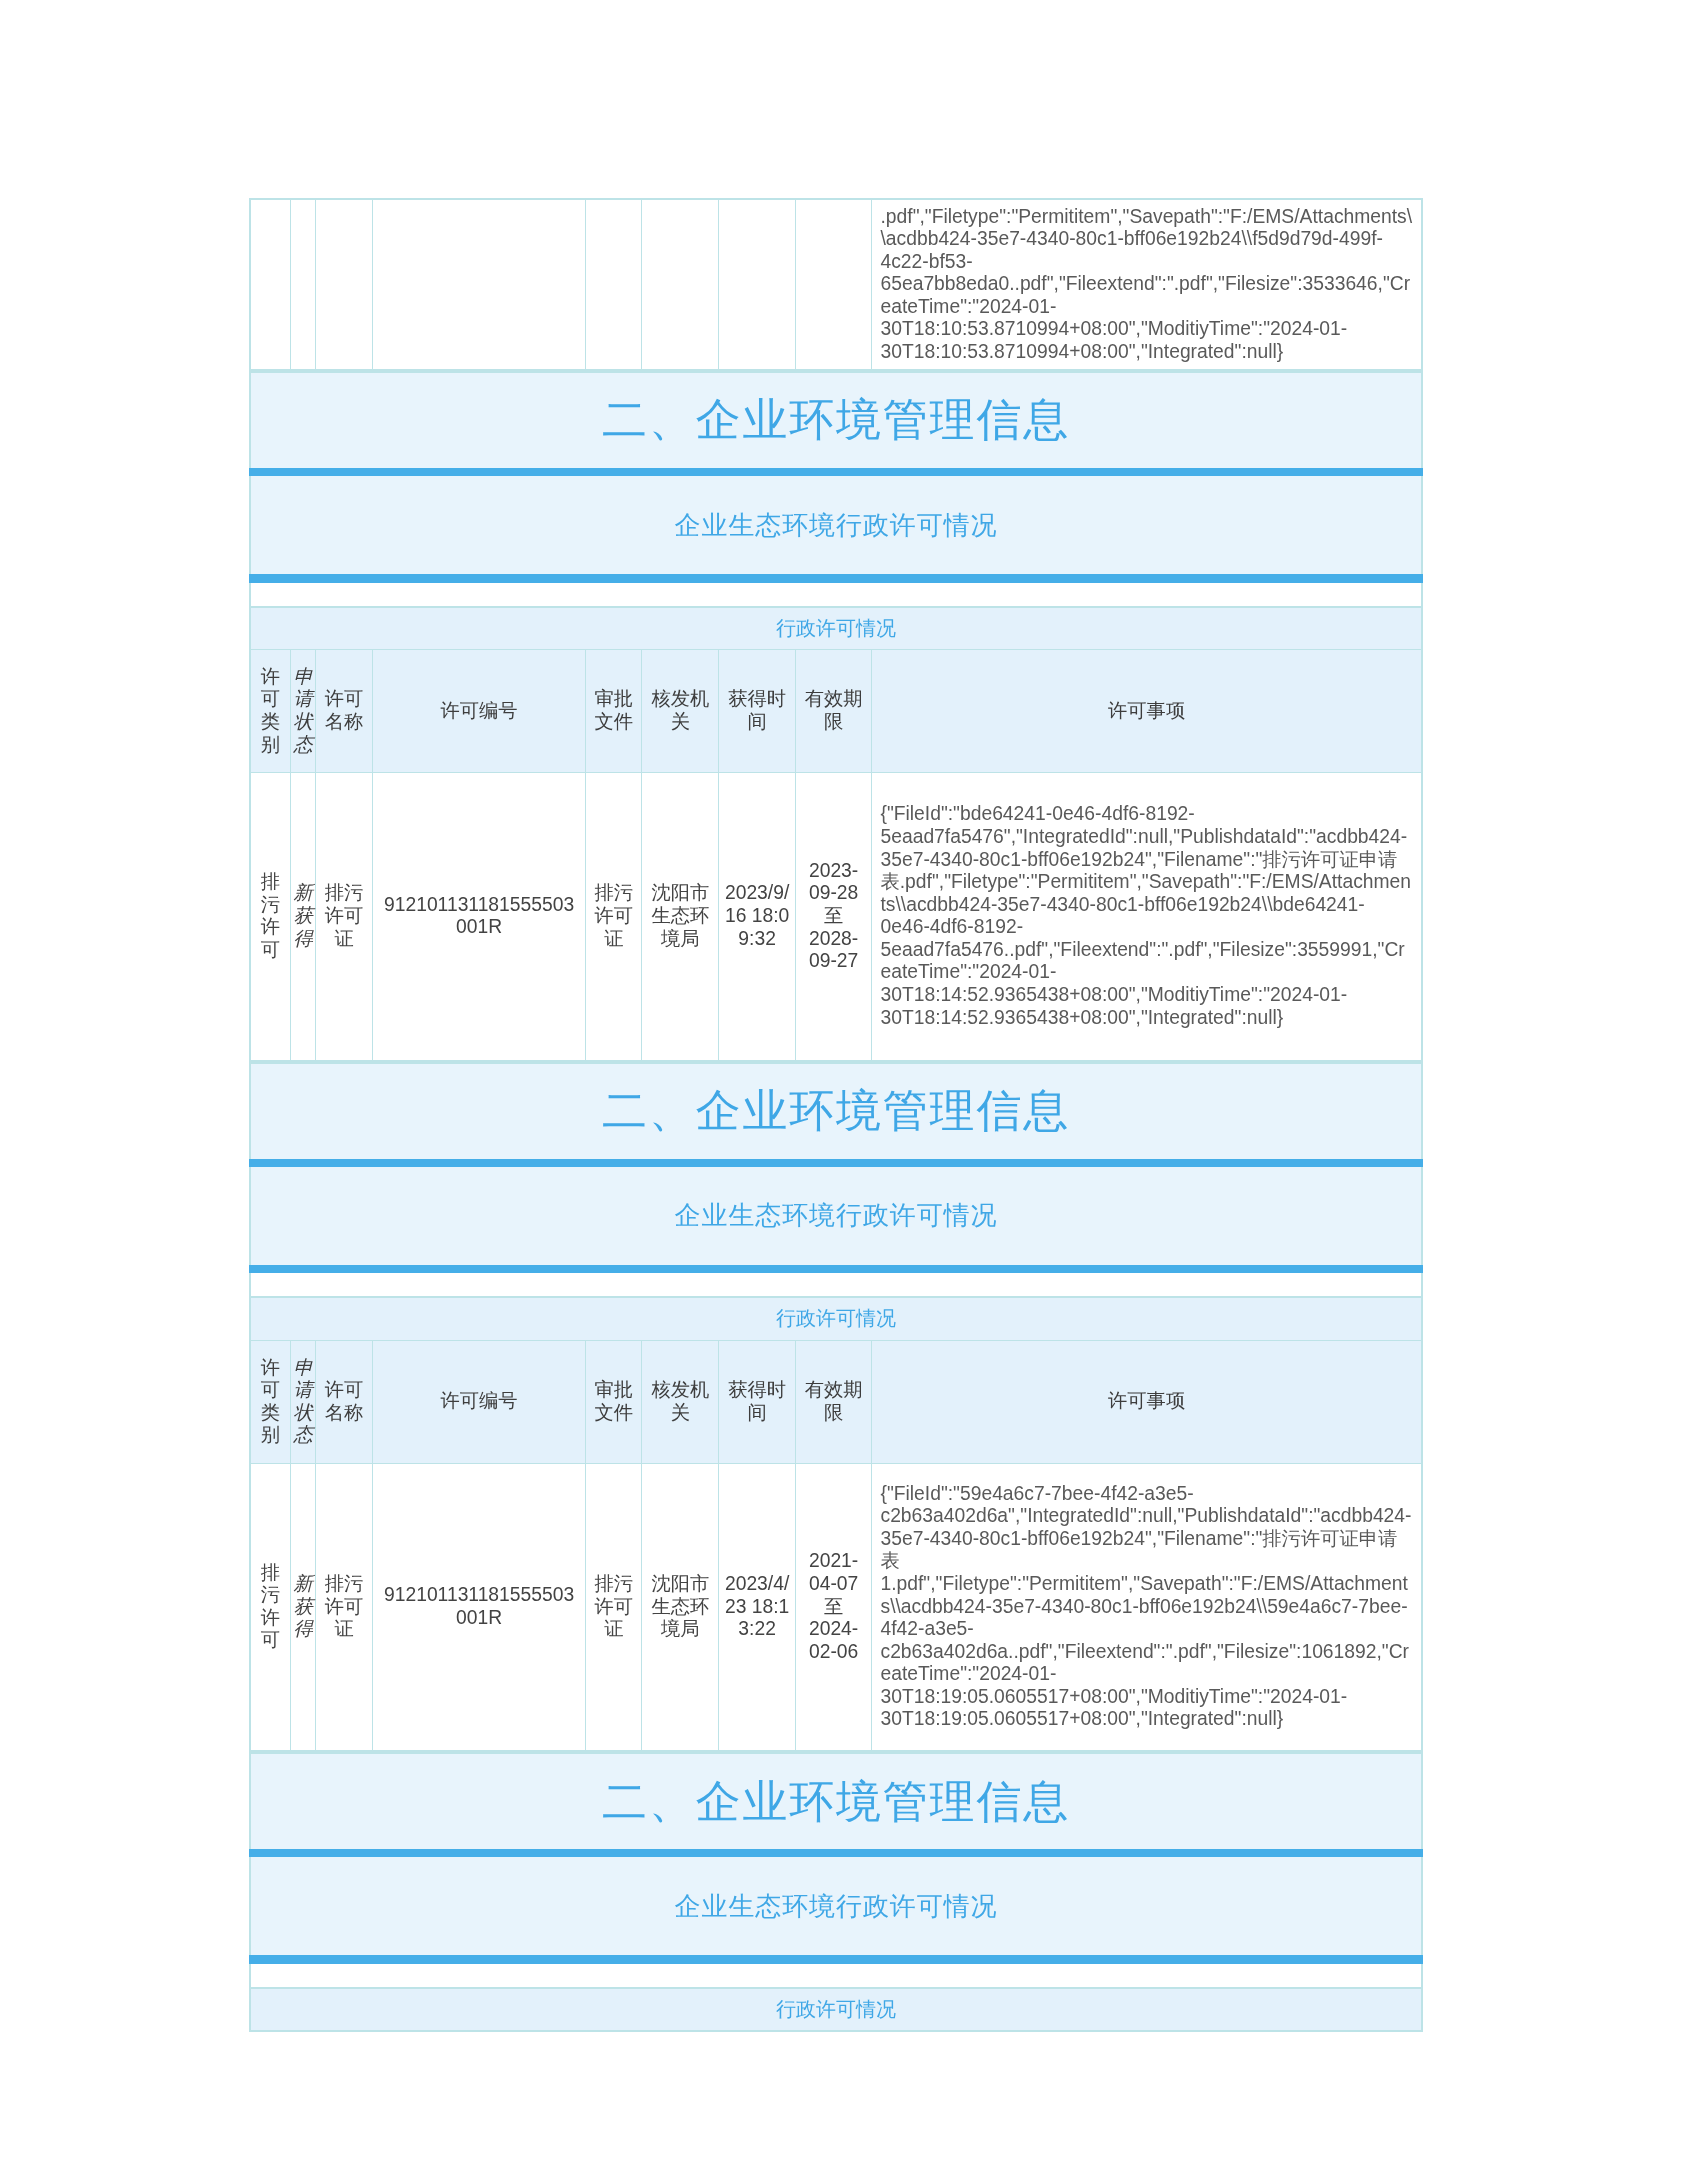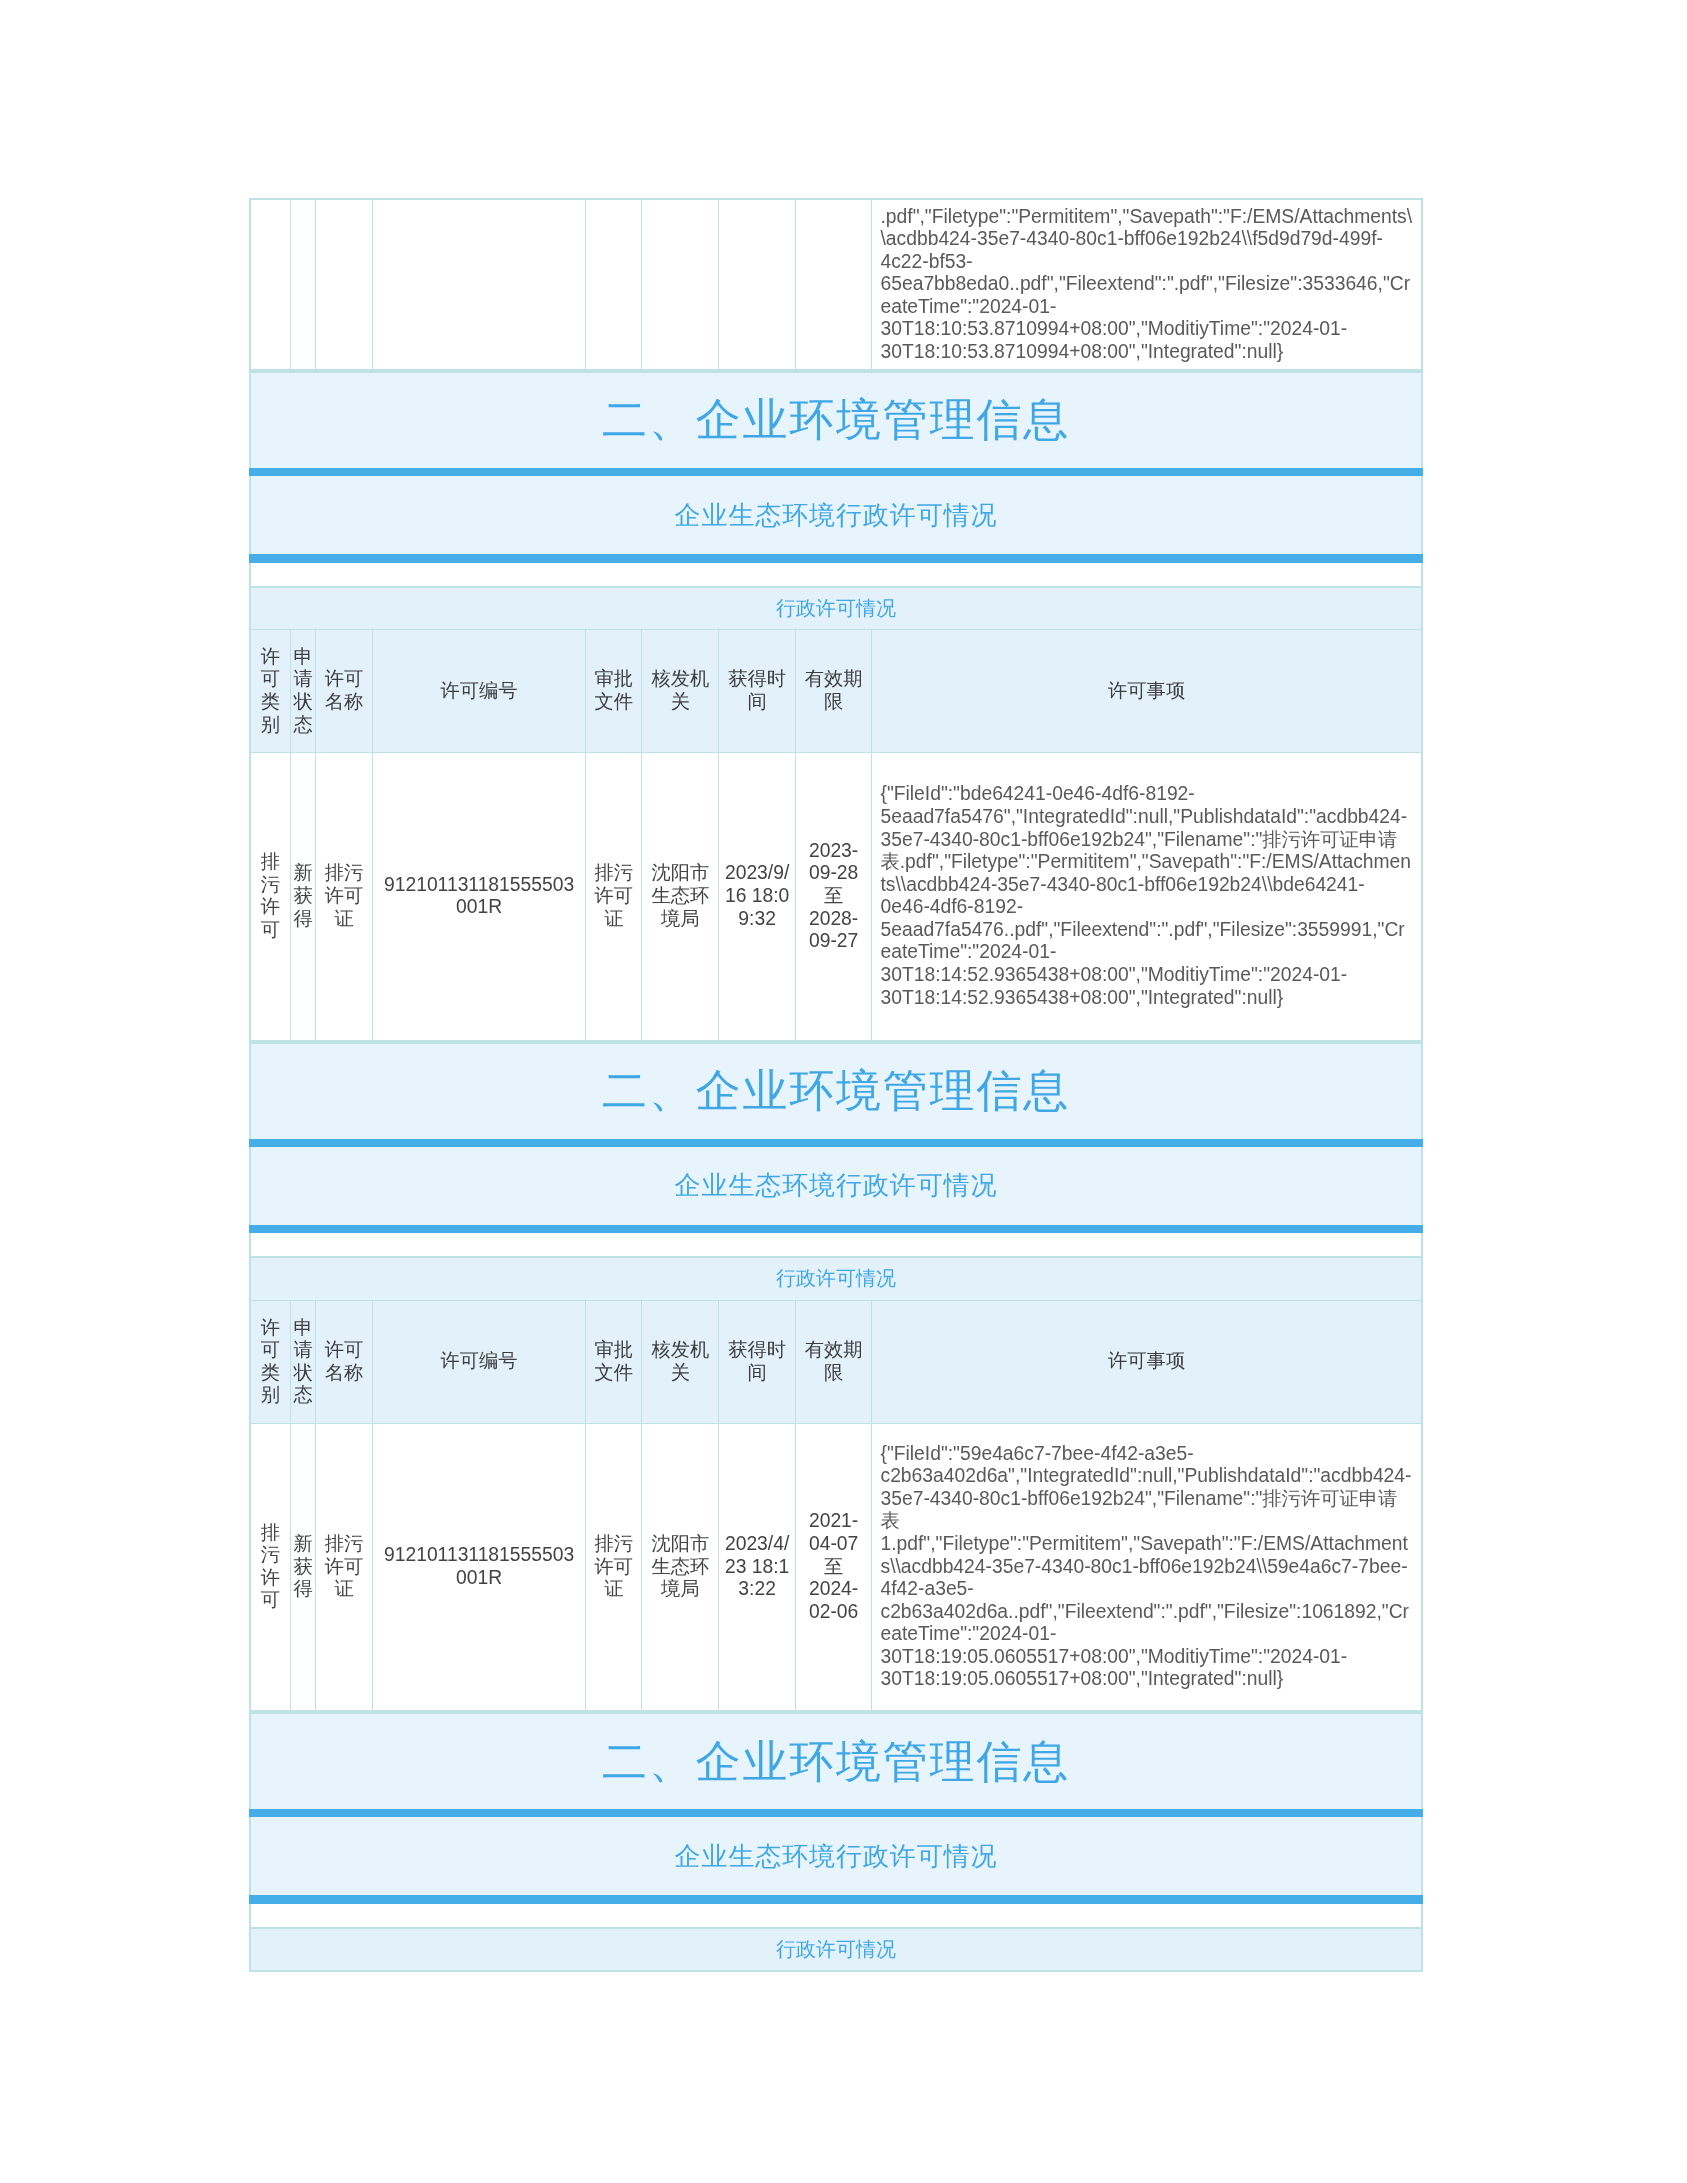--- a/index.html
+++ b/index.html
@@ -13,41 +13,41 @@
   }
   html,body{margin:0;padding:0;background:#ffffff;}
   body{width:1687px;height:2183px;position:relative;font-family:"Liberation Sans","DejaVu Sans",sans-serif;}
   .page{padding-top:198px;}
   .doc-column{width:1174px;margin-left:249px;box-sizing:border-box;}
 
   
   .banner{height:95px;display:flex;align-items:center;justify-content:center;
     background:var(--banner-bg);border-left:2.8px solid var(--border-teal);border-right:2.8px solid var(--border-teal);}
   .banner-text{font-size:45px;color:var(--title-blue);font-family:"Liberation Serif","DejaVu Serif",serif;letter-spacing:1.8px;}
-  .subbanner{height:78px;display:flex;align-items:center;justify-content:center;
+  .subbanner{height:98px;display:flex;align-items:center;justify-content:center;
     background:var(--banner-bg);border-left:2.8px solid var(--border-teal);border-right:2.8px solid var(--border-teal);}
   .subbanner-text{font-size:26px;color:var(--title-blue);font-family:"Liberation Serif","DejaVu Serif",serif;letter-spacing:0.9px;}
   .accent-bar{height:8.3px;background:var(--accent-blue);}
   .gap{height:23px;background:#ffffff;border-left:2.8px solid var(--border-teal);border-right:2.8px solid var(--border-teal);}
 
   
   table{width:100%;border-collapse:collapse;table-layout:fixed;}
   .partial-table{border:2.8px solid var(--border-teal);border-top-width:2.3px;border-bottom-width:4.1px;}
   .license-table{border:2.8px solid var(--border-teal);border-top-width:2.3px;border-bottom-width:4.1px;}
   .license-table-tail{border:2.8px solid var(--border-teal);border-top-width:2.3px;border-bottom-width:2.8px;}
   td{border:1.8px solid var(--border-teal);font-size:19.3px;line-height:1.17;color:var(--cell-text);
      text-align:center;vertical-align:middle;padding:3.7px 6.4px;box-sizing:border-box;
      font-family:"Liberation Serif","DejaVu Serif",serif;}
   .row-partial td{height:171px;}
   .row-title td{height:43px;background:var(--header-bg);color:var(--title-blue);font-size:20px;
      font-family:"Liberation Serif","DejaVu Serif",serif;}
   .row-header td{height:123px;background:var(--header-bg);color:#3d3d3d;}
   .row-data td{height:289px;background:#ffffff;}
   td.c-cat{padding:3.7px 9.2px;}
-  td.c-status{padding:3.7px 1.8px;}
+  td.c-status{padding:3.7px 1.8px;font-style:italic;}
   td.c-name{padding:3.7px 5.5px;}
   td.c-num{word-break:break-all;padding:3.7px 9.2px;font-family:"Liberation Sans","DejaVu Sans",sans-serif;}
   td.c-obt{word-break:break-all;padding:3.7px 3.7px;font-family:"Liberation Sans","DejaVu Sans",sans-serif;}
   td.c-val{padding:3.7px 3.7px;font-family:Liberation Sans, sans-serif;}
   td.c-item{text-align:left;padding:5.5px 8.3px;color:var(--latin-text);overflow-wrap:anywhere;word-break:break-word;
      font-family:"Liberation Sans","DejaVu Sans",sans-serif;}
 </style>
 </head>
 <body>
 

